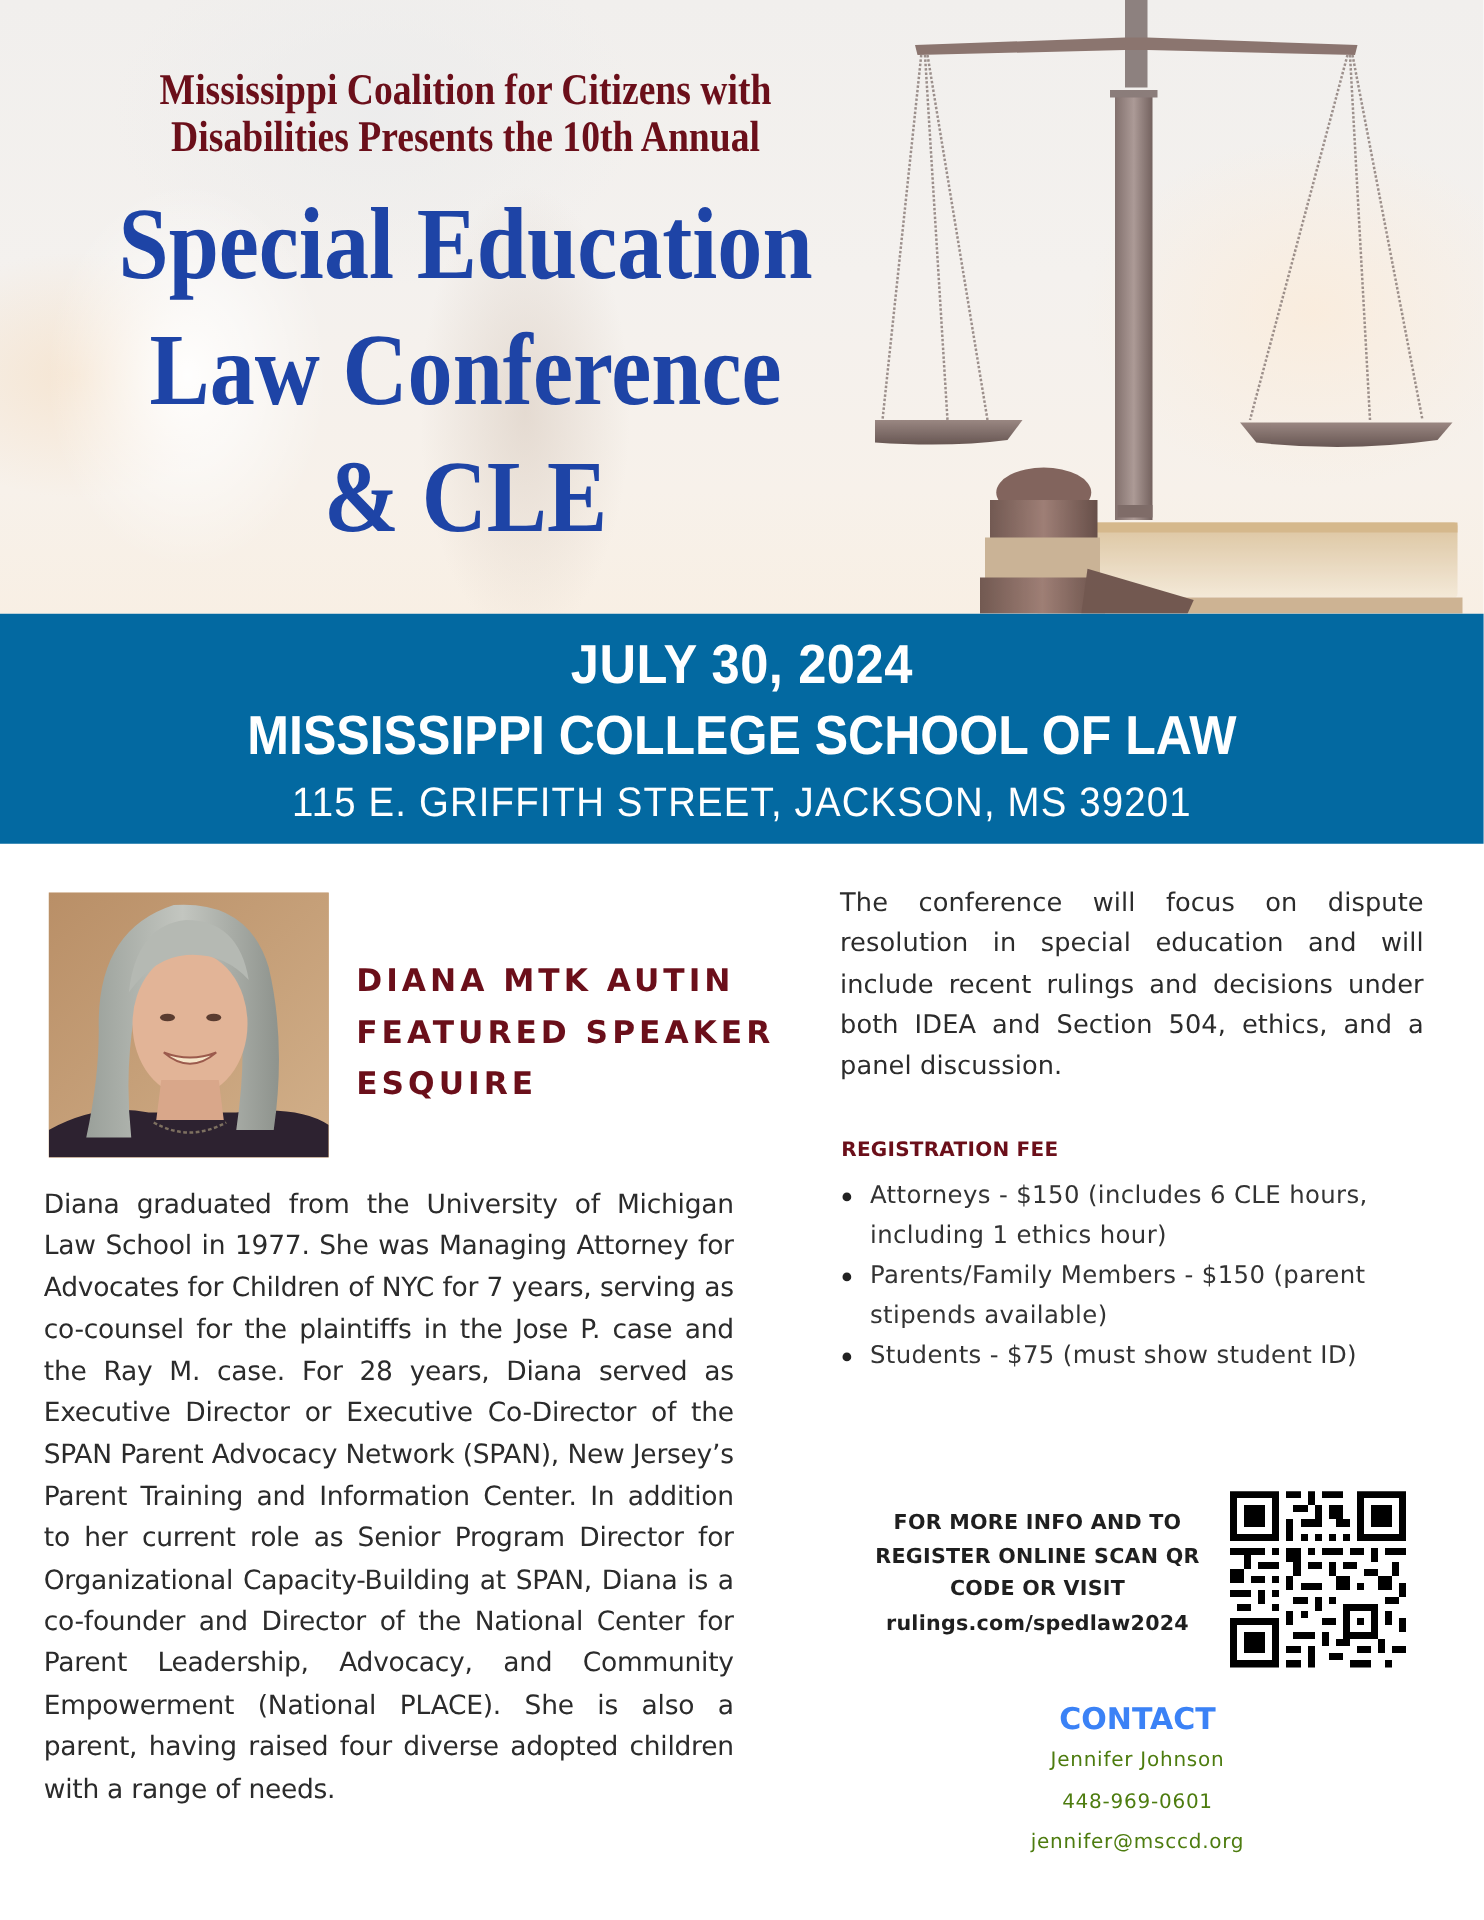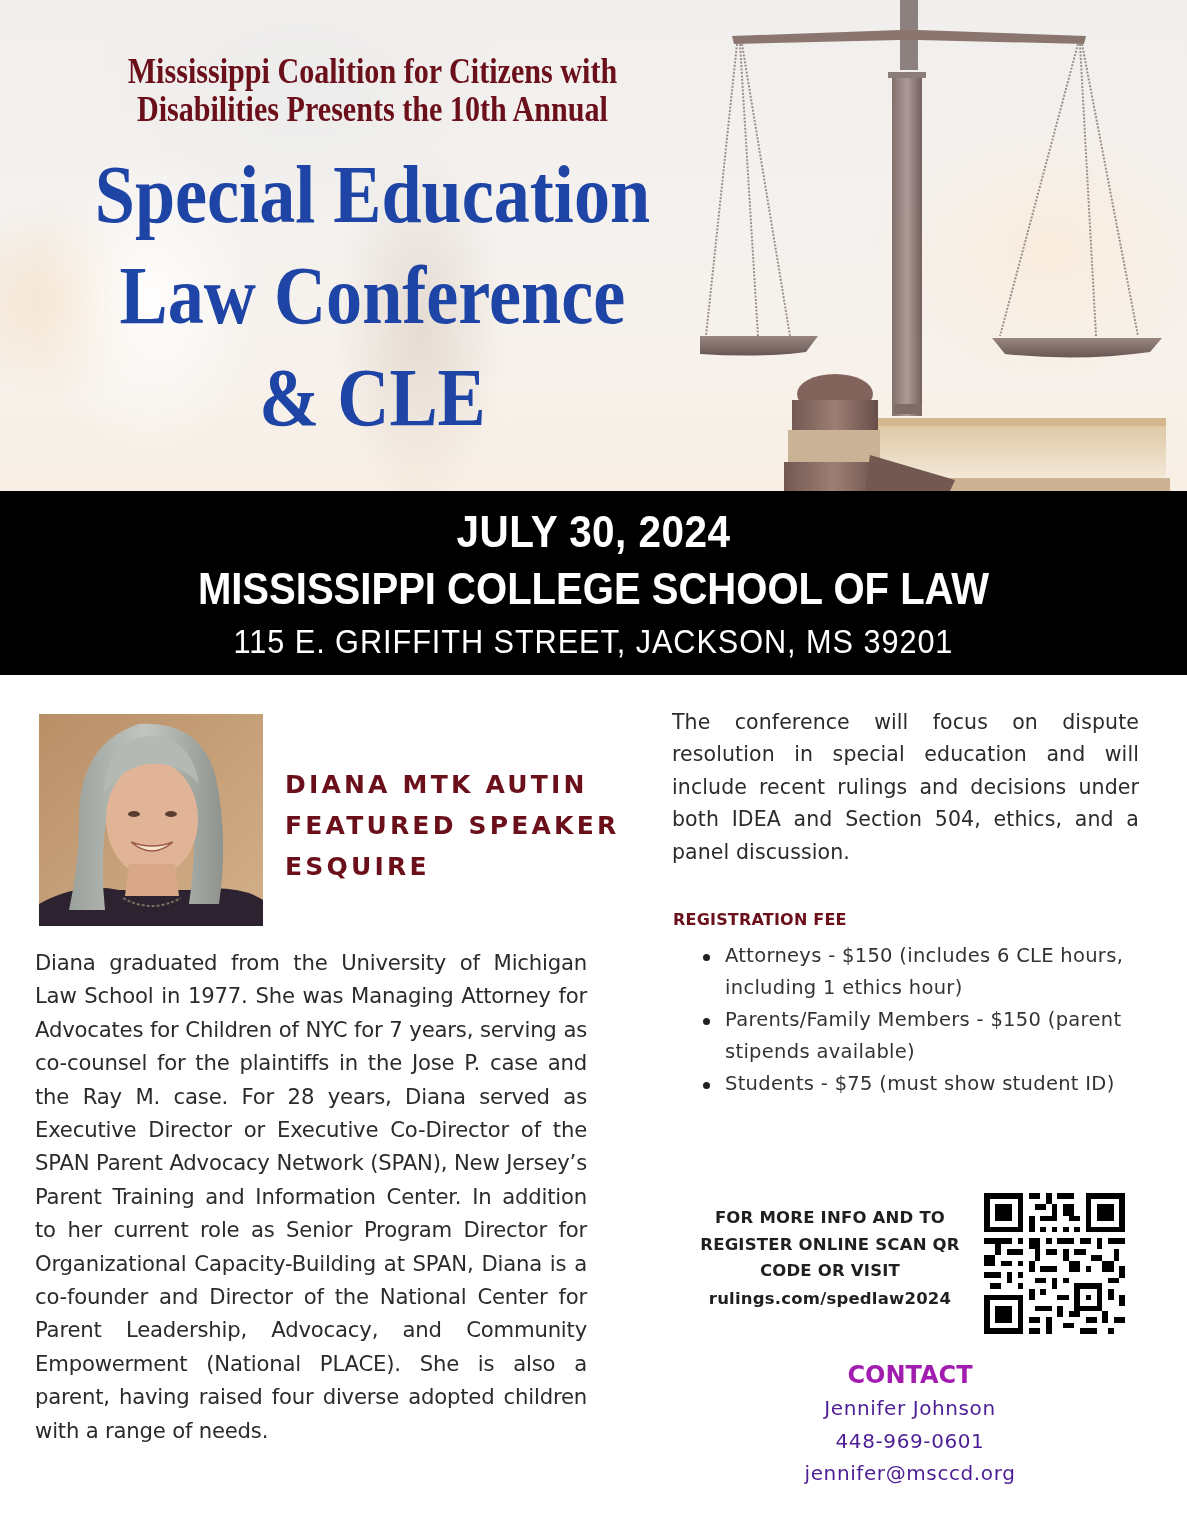--- a/index.html
+++ b/index.html
@@ -35,21 +35,21 @@
       font-size: 82px; line-height: 96px; color: #1e44a6;
       transform: scaleX(0.88); transform-origin: 372px 0;
     }
     .title-line.t1 { top: 147px; }
     .title-line.t2 { top: 248px; }
     .title-line.t3 { top: 350px; }
 
     
     .band {
       position: absolute; left: 0; top: 491px; width: 1187px; height: 184px;
-      background: #000000; color: #ffffff; text-align: center;
+      background: #0369a1; color: #ffffff; text-align: center;
     }
     .band-date {
       position: absolute; left: 0; width: 100%; top: 14px;
       font-family: "Liberation Sans", sans-serif; font-weight: bold;
       font-size: 44px; line-height: 54px; letter-spacing: 0.5px;
       transform: scaleX(0.92);
     }
     .band-venue {
       position: absolute; left: 0; width: 100%; top: 71px;
       font-family: "Liberation Sans", sans-serif; font-weight: bold;
@@ -86,21 +86,21 @@
       position: absolute; left: 672px; top: 706px; width: 467px;
       font-family: "DejaVu Sans", sans-serif; font-size: 20.5px; line-height: 32.4px;
       color: #2b2b2b; text-align: justify; letter-spacing: 0.1px;
     }
     .fee-head {
       position: absolute; left: 673px; top: 903px;
       font-family: "DejaVu Sans", sans-serif; font-weight: bold;
       font-size: 16px; line-height: 34px; color: #6b0f1a; letter-spacing: 0.2px;
     }
     .fee-list {
-      position: absolute; left: 700px; top: 940px; width: 460px; list-style: none;
+      position: absolute; left: 671px; top: 940px; width: 460px; list-style: none;
       font-family: "DejaVu Sans", sans-serif; font-size: 19.5px; line-height: 32px;
       color: #333333; letter-spacing: 0.3px;
     }
     .fee-list li { position: relative; padding-left: 25px; }
     .fee-list li::before {
       content: ""; position: absolute; left: 3px; top: 14px;
       width: 7px; height: 7px; border-radius: 50%; background: #222;
     }
 
     .cta {
@@ -109,25 +109,25 @@
       font-size: 16.5px; line-height: 26.5px; color: #1f1f1f; letter-spacing: 0.2px;
     }
     .cta .url { display: block; margin-top: 1px; font-size: 16.5px; }
     .qr { position: absolute; left: 984px; top: 1193px; width: 141px; height: 141px; }
 
     .contact {
       position: absolute; left: 760px; top: 1358px; width: 300px; text-align: center;
     }
     .contact-head {
       font-family: "DejaVu Sans", sans-serif; font-weight: bold; font-size: 24px; line-height: 34px;
-      color: #a21caf;
+      color: #3b82f6;
     }
     .contact-line {
-      font-family: "DejaVu Sans", sans-serif; font-size: 20px; line-height: 32.5px;
-      color: #4c1d95; letter-spacing: 0.6px;
+      font-family: "DejaVu Sans", sans-serif; font-size: 16px; line-height: 32.5px;
+      color: #4d7c0f; letter-spacing: 0.6px;
     }
   </style>
 </head>
 <body>
 
 <section class="hero">
   <svg class="hero-art" viewBox="0 0 487 491" xmlns="http://www.w3.org/2000/svg">
     <defs>
       <linearGradient id="pole" x1="0" x2="1">
         <stop offset="0" stop-color="#6e5a57"></stop>

